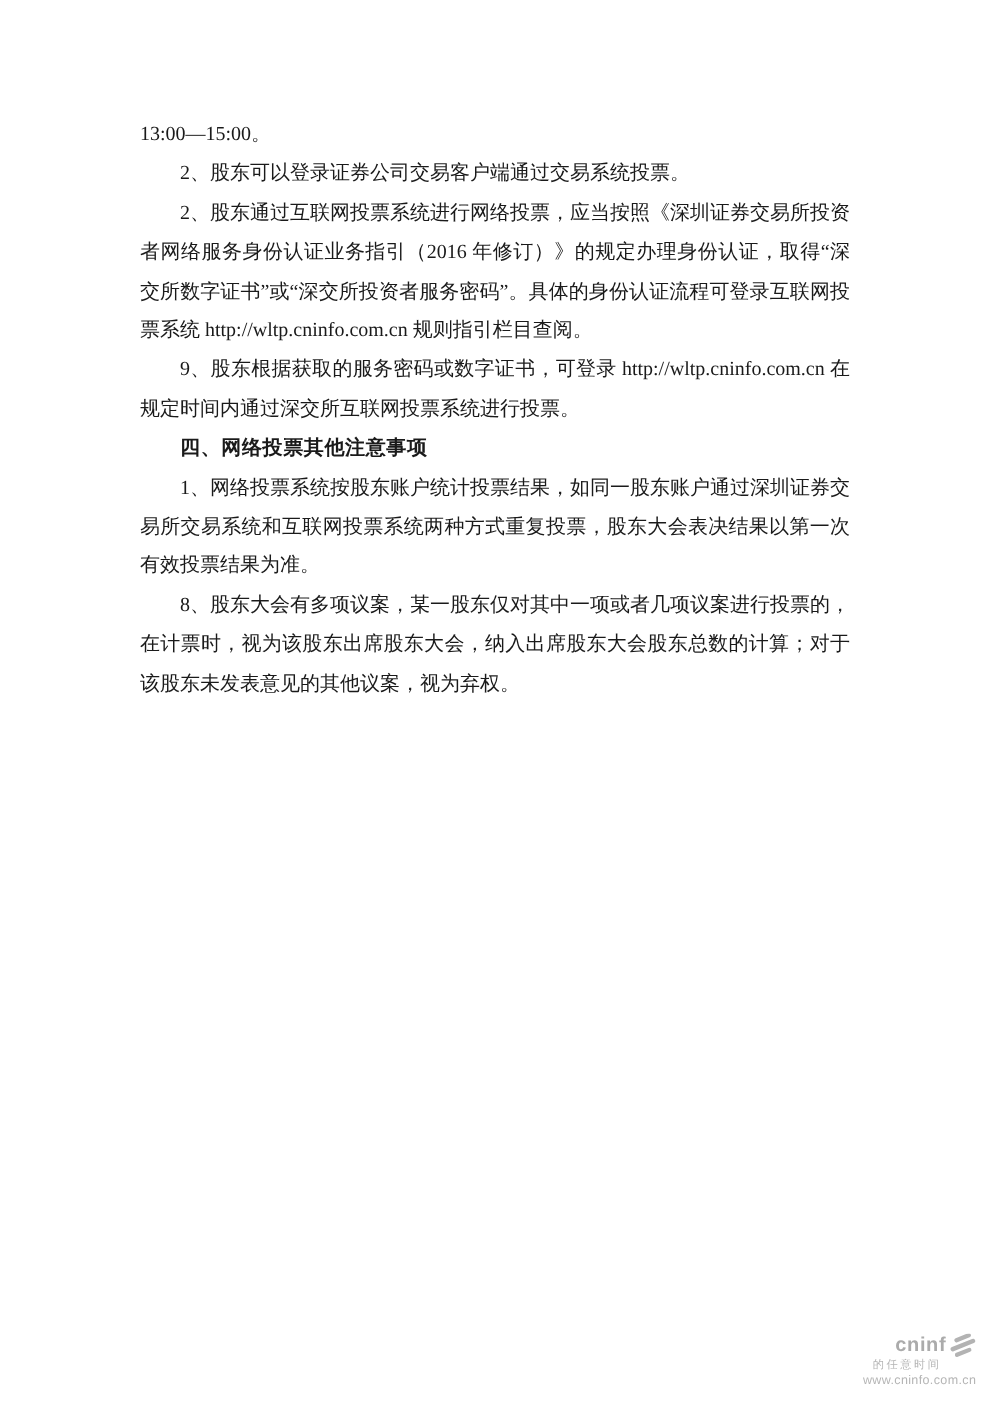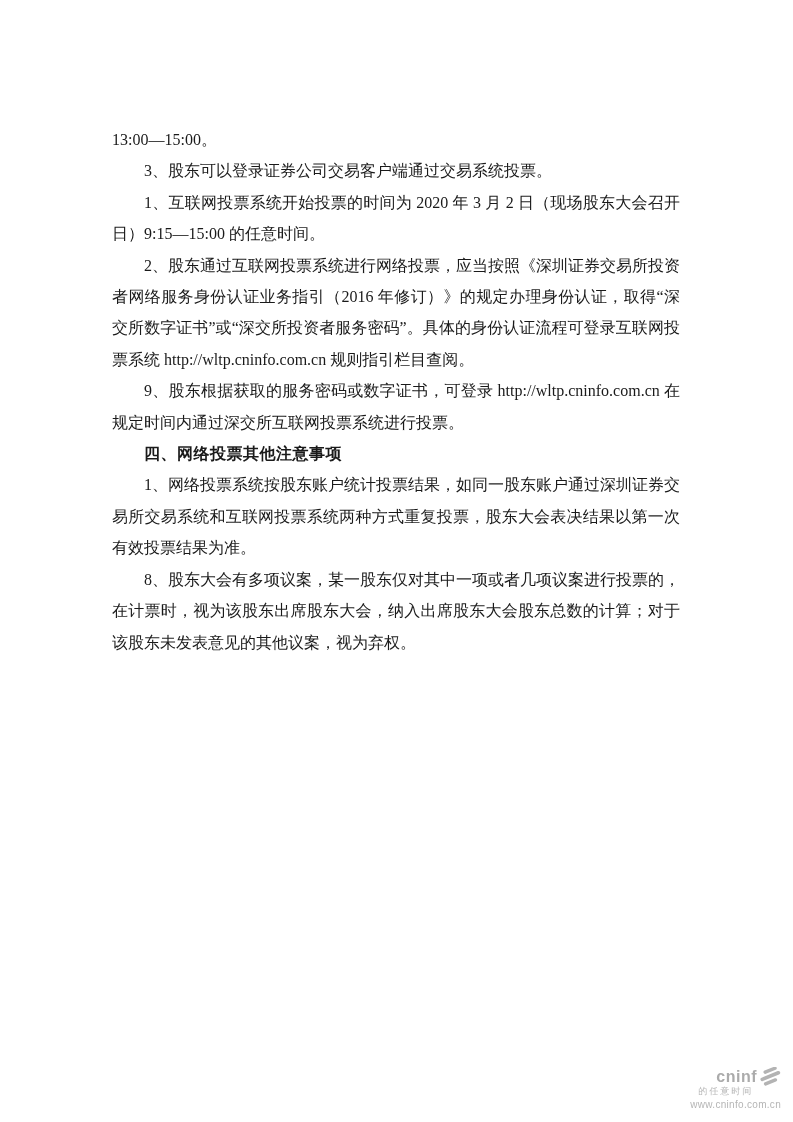--- a/index.html
+++ b/index.html
@@ -14,21 +14,20 @@
   }
   .doc {
     position: absolute;
     left: 112px;
     top: 92px;
     width: 568px;
     font-size: 16px;
     line-height: 31.4px;
     text-align: justify;
     text-justify: inter-ideograph;
-    margin-top: 32px;
   }
   .para {
     margin: 0;
     text-indent: 2em;
   }
   .para.plain {
     text-indent: 0;
   }
   .para.heading {
     font-family: "Liberation Sans", "DejaVu Sans", sans-serif;
@@ -76,22 +75,21 @@
     letter-spacing: 0.3px;
   }
 </style>
 </head>
 <body>
 
 <div class="page">
 
   <div class="doc">
     <p class="para plain">13:00—15:00。</p>
-    <p class="para">3、股东可以登录证券公司交易客户端通过交易系统投票。</p>
-    <p class="para">1、互联网投票系统开始投票的时间为 2020 年 3 月 2 日（现场股东大会召开日）9:15—15:00 的任意时间。</p>
+    <p class="para">2、股东可以登录证券公司交易客户端通过交易系统投票。</p>
     <p class="para">2、股东通过互联网投票系统进行网络投票，应当按照《深圳证券交易所投资者网络服务身份认证业务指引（2016 年修订）》的规定办理身份认证，取得“深交所数字证书”或“深交所投资者服务密码”。具体的身份认证流程可登录互联网投票系统 http://wltp.cninfo.com.cn 规则指引栏目查阅。</p>
     <p class="para">9、股东根据获取的服务密码或数字证书，可登录 http://wltp.cninfo.com.cn 在规定时间内通过深交所互联网投票系统进行投票。</p>
     <p class="para heading">四、网络投票其他注意事项</p>
     <p class="para">1、网络投票系统按股东账户统计投票结果，如同一股东账户通过深圳证券交易所交易系统和互联网投票系统两种方式重复投票，股东大会表决结果以第一次有效投票结果为准。</p>
     <p class="para">8、股东大会有多项议案，某一股东仅对其中一项或者几项议案进行投票的，在计票时，视为该股东出席股东大会，纳入出席股东大会股东总数的计算；对于该股东未发表意见的其他议案，视为弃权。</p>
   </div>
 
   <div class="footer">
     <div class="logo-row">
       <span class="logo-text">cninf</span>

